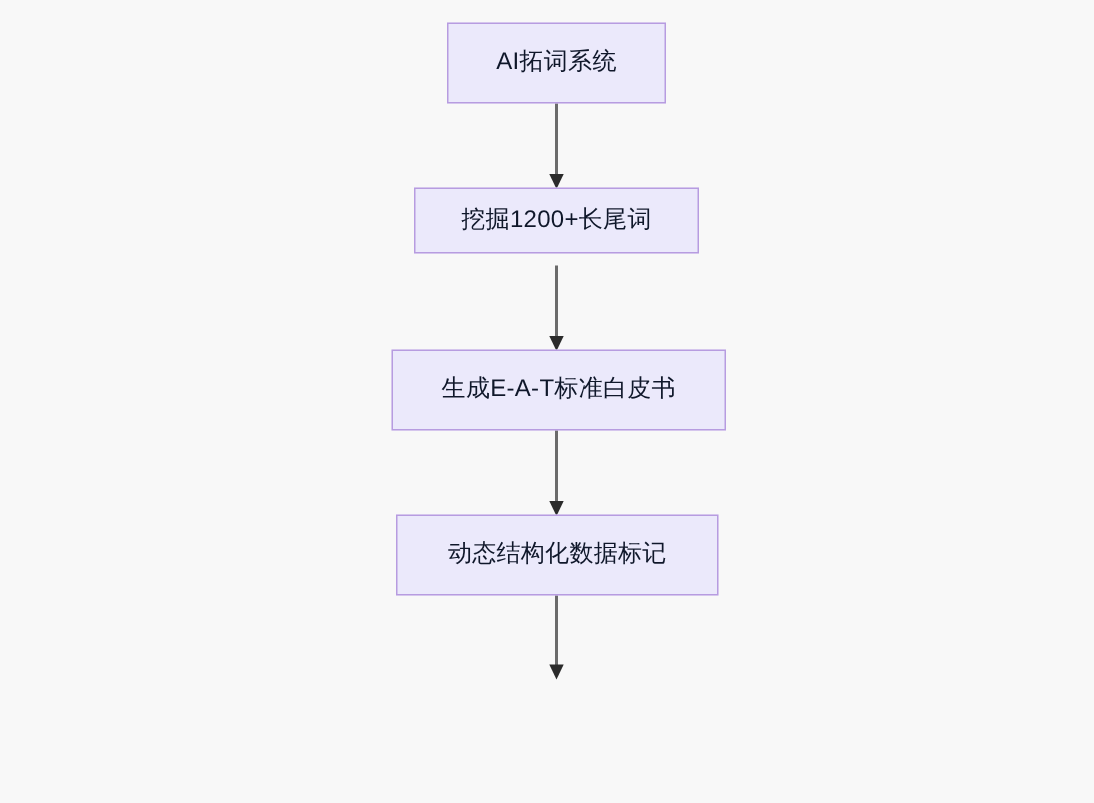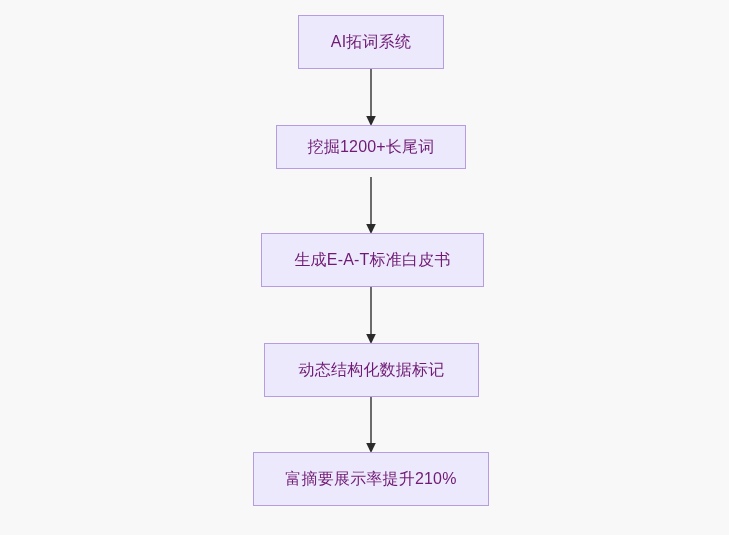--- a/index.html
+++ b/index.html
@@ -24,21 +24,21 @@
     background: #ebe9fb;
     border: 1.7px solid #b79ce0;
     display: flex;
     align-items: center;
     justify-content: center;
     border-radius: 0;
   }
   .node-label {
     font-size: 16px;
     line-height: 1;
-    color: #701a75;
+    color: #0f172a;
     letter-spacing: 0.2px;
     white-space: nowrap;
     text-align: left;
   }
   .edge {
     position: absolute;
   }
   .edge svg {
     display: block;
     overflow: visible;
@@ -86,17 +86,14 @@
   </div>
 
   <div class="node" style="left:261px; top:233px; width:223px; height:54px;">
     <span class="node-label">生成E-A-T标准白皮书</span>
   </div>
 
   <div class="node" style="left:264px; top:343px; width:215px; height:54px;">
     <span class="node-label">动态结构化数据标记</span>
   </div>
 
-  <div class="node" style="left:253px; top:452px; width:236px; height:54px;">
-    <span class="node-label">富摘要展示率提升210%</span>
-  </div>
 
 </div>
 
 </body></html>

